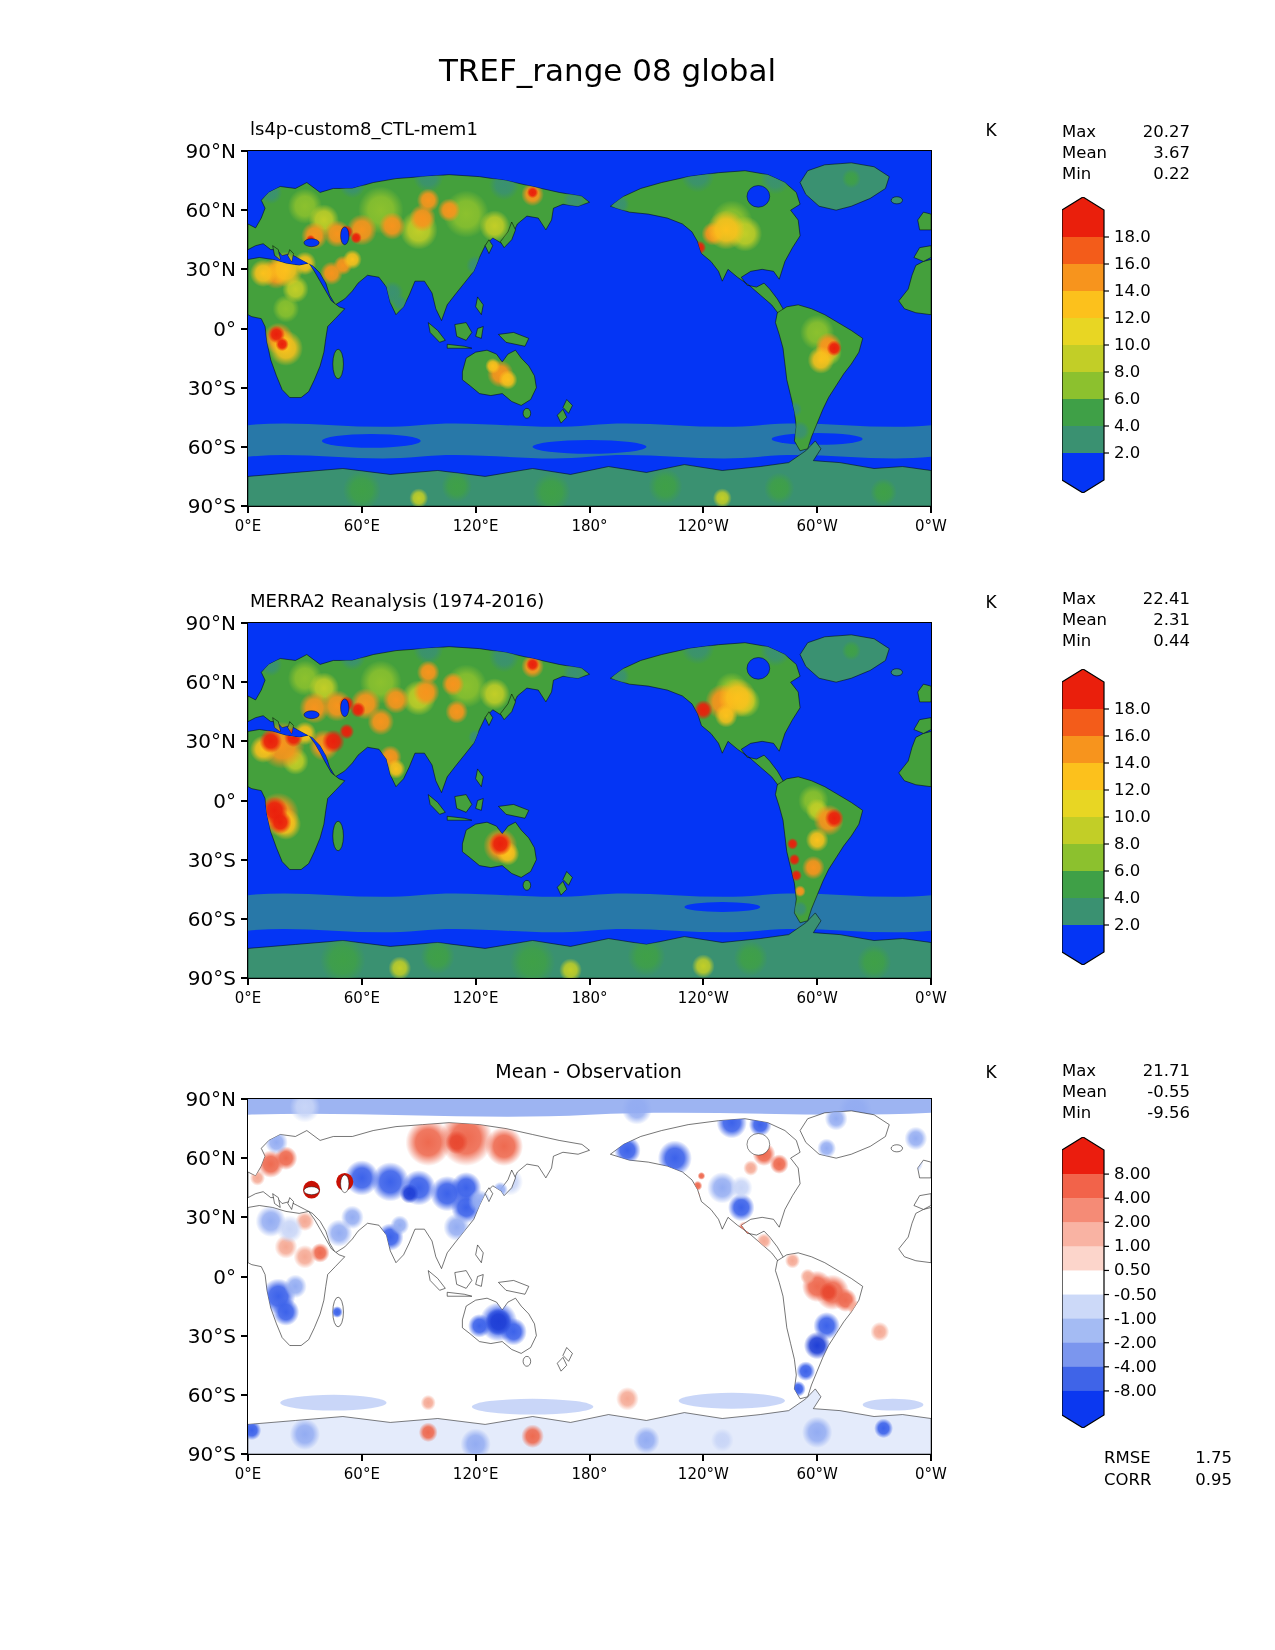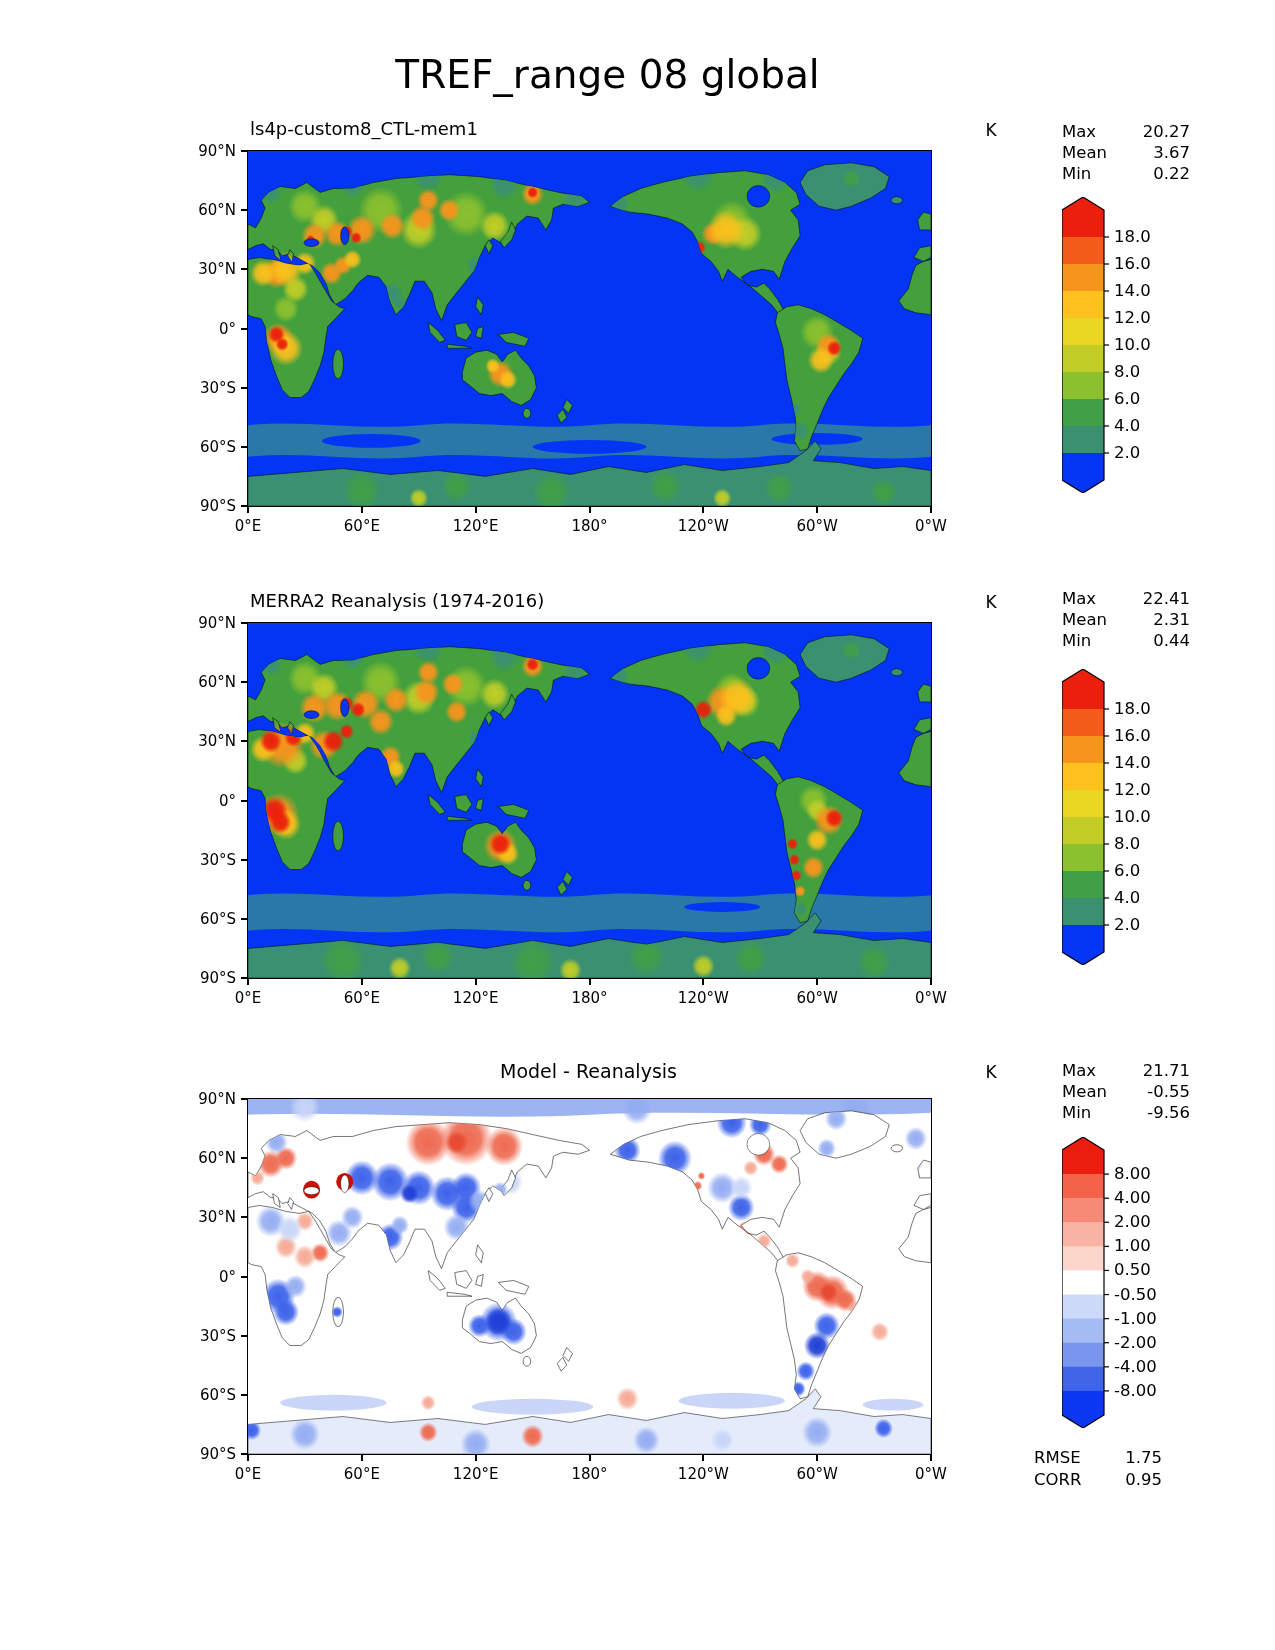--- a/index.html
+++ b/index.html
@@ -1,33 +1,33 @@
 <!DOCTYPE html>
 <html><head>
 <meta charset="utf-8">
 <style>
   html,body{margin:0;padding:0;background:#fff;}
   .page{position:relative;width:1275px;height:1650px;background:#fff;overflow:hidden;
         font-family:"DejaVu Sans","Liberation Sans",sans-serif;color:#000;}
   .main-title{position:absolute;left:0;top:52px;width:1215px;text-align:center;
-        font-size:39px;}
+        font-size:31px;}
   .panel-title{position:absolute;font-size:18px;}
   .panel-title.centered{text-align:center;}
   .unit-label{position:absolute;width:26px;text-align:center;font-size:17px;}
   .stats{position:absolute;left:1062px;width:128px;font-size:16.5px;line-height:21px;}
   .stats .row{display:flex;justify-content:space-between;}
   .map-frame{position:absolute;width:683px;height:355px;border:1.6px solid #000;box-sizing:content-box;}
   .map-svg{position:absolute;left:0;top:0;width:683px;height:355px;display:block;}
   .xtick{position:absolute;width:2px;height:7px;background:#000;top:355px;}
   .ytick{position:absolute;width:7px;height:2px;background:#000;left:-7px;}
   .xlab{position:absolute;top:366px;transform:translateX(-50%);font-size:15px;white-space:nowrap;}
-  .ylab{position:absolute;left:-12px;transform:translate(-100%,-50%);font-size:15px;white-space:nowrap;}
+  .ylab{position:absolute;left:-12px;transform:translate(-100%,-50%);font-size:20px;white-space:nowrap;}
   .colorbar{position:absolute;}
   .cb-label{position:absolute;font-size:16.5px;line-height:18px;white-space:nowrap;}
-  .extra-stats{position:absolute;left:1034px;width:128px;font-size:16.5px;line-height:22px;}
+  .extra-stats{position:absolute;left:1104px;width:128px;font-size:16.5px;line-height:22px;}
   .extra-stats .row{display:flex;justify-content:space-between;}
   .hidden-defs{position:absolute;width:0;height:0;}
 </style>
 </head>
 <body>
 
 <div class="page">
 
   <div class="main-title">TREF_range 08 global</div>
 
@@ -526,21 +526,21 @@
         <line x1="42" y1="67" x2="47" y2="67" stroke="#000" stroke-width="1.2"></line>
         <line x1="42" y1="94" x2="47" y2="94" stroke="#000" stroke-width="1.2"></line>
         <line x1="42" y1="121" x2="47" y2="121" stroke="#000" stroke-width="1.2"></line>
         <line x1="42" y1="148" x2="47" y2="148" stroke="#000" stroke-width="1.2"></line>
         <line x1="42" y1="175" x2="47" y2="175" stroke="#000" stroke-width="1.2"></line>
         <line x1="42" y1="202" x2="47" y2="202" stroke="#000" stroke-width="1.2"></line>
         <line x1="42" y1="229" x2="47" y2="229" stroke="#000" stroke-width="1.2"></line>
         <line x1="42" y1="256" x2="47" y2="256" stroke="#000" stroke-width="1.2"></line>
       </svg><div class="cb-label" style="left: 52px; top: 31px;">18.0</div><div class="cb-label" style="left: 52px; top: 58px;">16.0</div><div class="cb-label" style="left: 52px; top: 85px;">14.0</div><div class="cb-label" style="left: 52px; top: 112px;">12.0</div><div class="cb-label" style="left: 52px; top: 139px;">10.0</div><div class="cb-label" style="left: 52px; top: 166px;">8.0</div><div class="cb-label" style="left: 52px; top: 193px;">6.0</div><div class="cb-label" style="left: 52px; top: 220px;">4.0</div><div class="cb-label" style="left: 52px; top: 247px;">2.0</div></div>
 
-  <div class="panel-title centered" style="left:247px;width:683px;top:1060px;font-size:19px;">Model - Reanalysis</div>
+  <div class="panel-title centered" style="left:247px;width:683px;top:1060px;font-size:19px;">Mean - Observation</div>
   <div class="unit-label" style="left:978px;top:1062px;">K</div>
   <div class="stats" style="top:1060px;">
     <div class="row">
         <span>Max</span>
         <span>21.71</span>
       </div>
     <div class="row">
         <span>Mean</span>
         <span>-0.55</span>
       </div>

